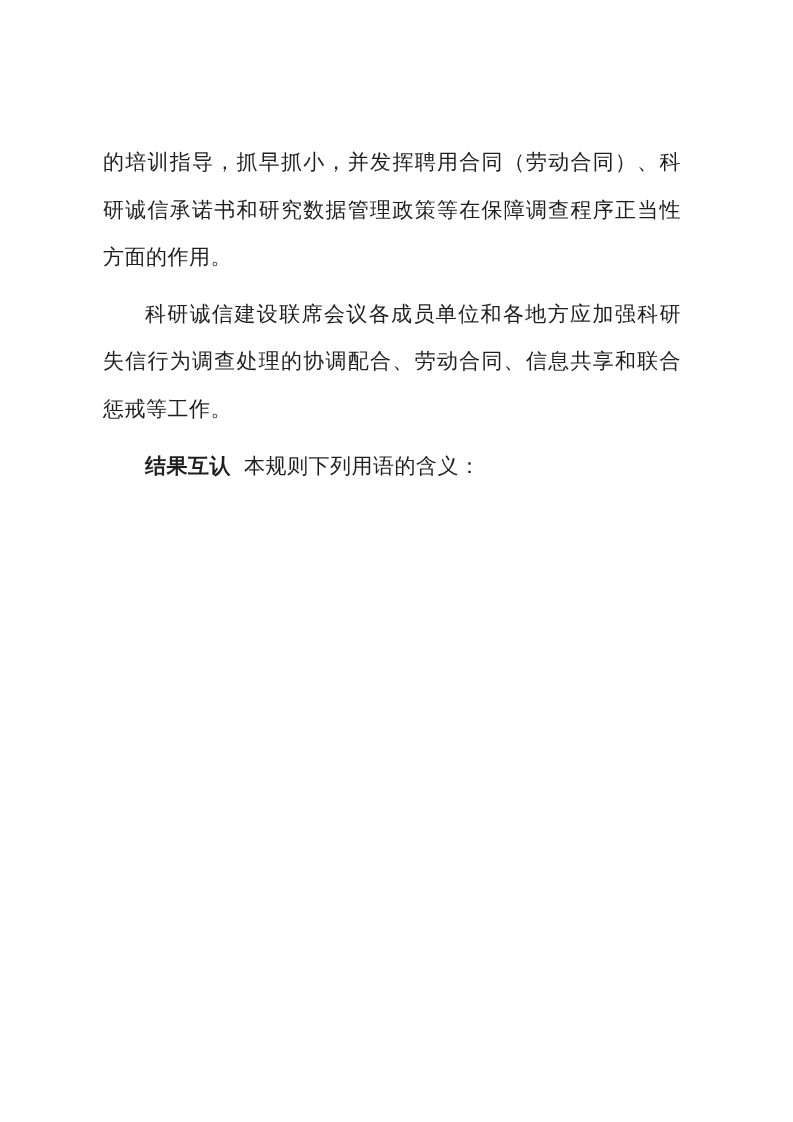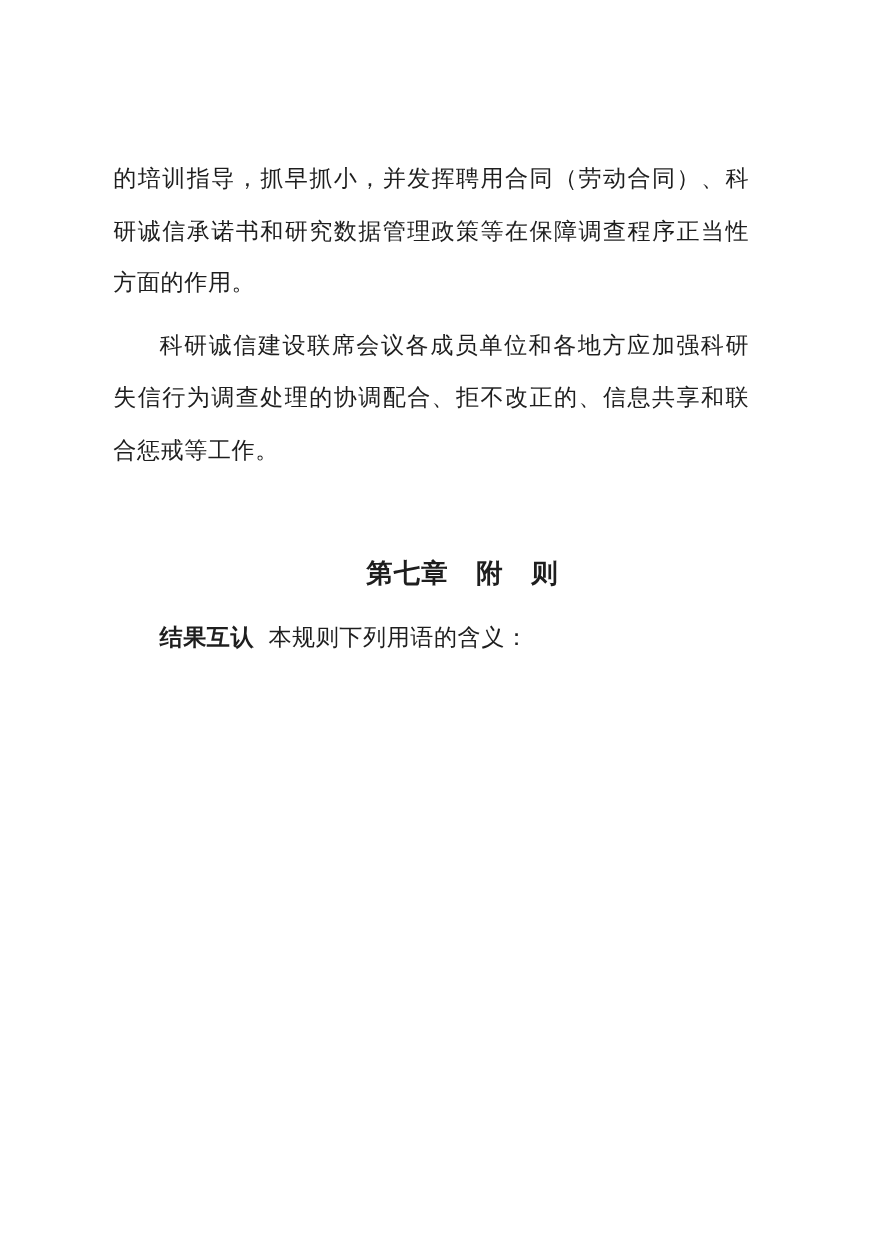--- a/index.html
+++ b/index.html
@@ -55,20 +55,19 @@
 </head>
 <body>
 
 <div class="page">
   <div class="content">
 
     <p class="para p1">的培训指导，抓早抓小，并发挥聘用合同（劳动合同）、科研诚信承诺书和研究数据管理政策等在保障调查程序正当性方面的作用。</p>
 
 
 
-    <p class="para p4 indent">科研诚信建设联席会议各成员单位和各地方应加强科研失信行为调查处理的协调配合、拒不改正的、信息共享和联合惩戒等工作。</p>
+    <p class="para p4 indent">科研诚信建设联席会议各成员单位和各地方应加强科研失信行为调查处理的协调配合、劳动合同、信息共享和联合惩戒等工作。</p>
 
-    <h2 class="chapter-heading">第七章　附　则</h2>
 
     <p class="para p5 indent"><span class="lead">结果互认</span><span>本规则下列用语的含义：</span></p>
 
   </div>
 </div>
 
 </body></html>

